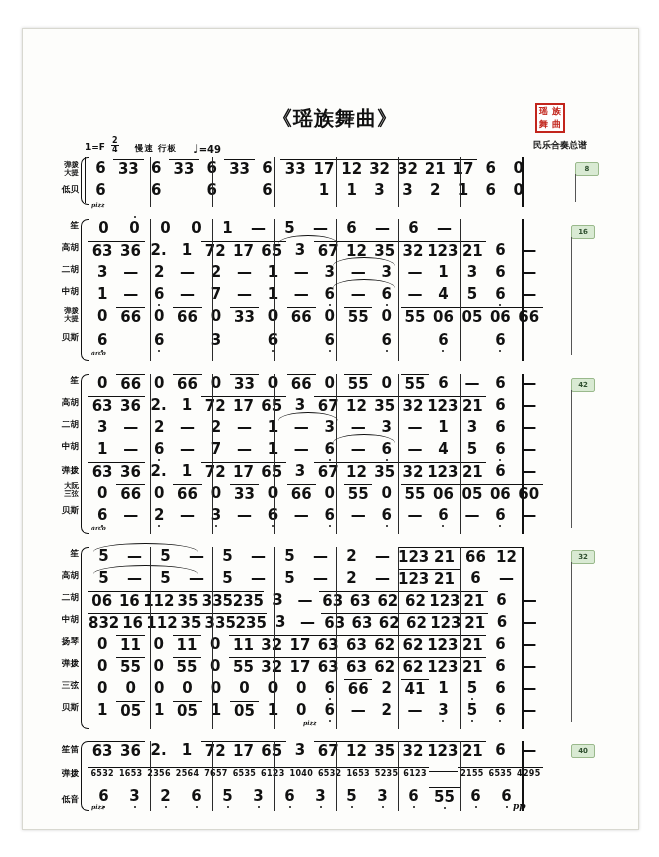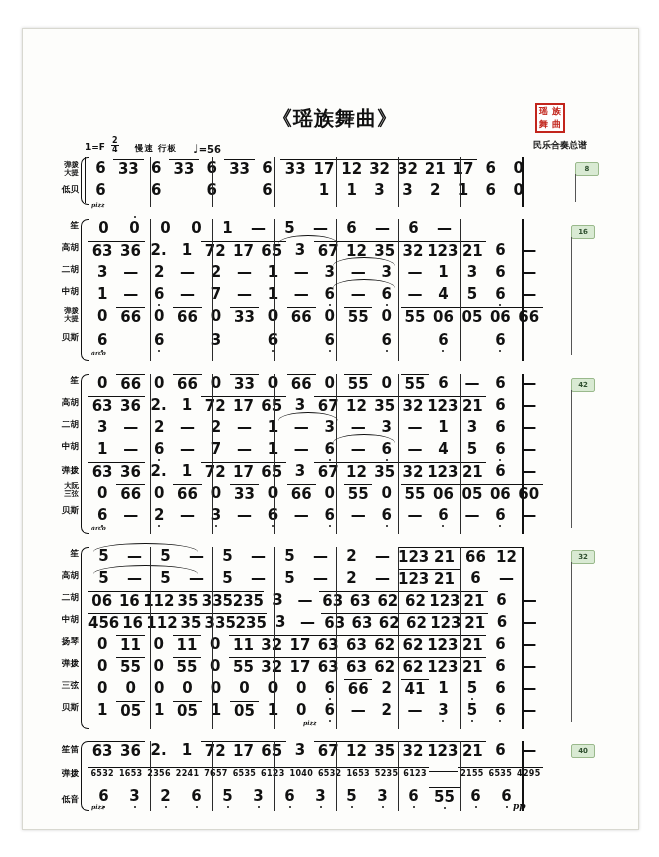--- a/index.html
+++ b/index.html
@@ -253,21 +253,21 @@
     </div>
     <div class="arranger">民乐合奏总谱</div>
 
     <div class="meta-key">1=F</div>
     <div class="meta-ts">
       <span class="num">2</span>
       <span class="den">4</span>
     </div>
     <div class="meta-tempo-cn">慢速 行板</div>
     <div class="meta-bpm">
-      <span class="qn">♩</span><span>=56</span>
+      <span class="qn">♩</span><span>=49</span>
     </div>
 
     <div class="system" style="left:10px; top:128px; width:500px; height:50px;">
       <div class="sys-brace" style="height:46px; left:48px;"></div>
       <div class="sys-brace2" style="height:46px; left:52px;"></div>
       <div class="labels">
         <div class="lab two" style="top:4px;">
           <span>弹拨</span><br><span>大提</span>
         </div>
         <div class="lab" style="top:28px;">
@@ -660,21 +660,21 @@
         <div class="cell beam" style="width:31px">63</div>
         <div class="cell beam" style="width:31px">63</div>
         <div class="cell beam" style="width:31px">62</div>
         <div class="cell beam" style="width:31px">62</div>
         <div class="cell beam" style="width:31px">123</div>
         <div class="cell beam" style="width:31px">21</div>
         <div class="cell" style="width:31px">6</div>
         <div class="cell" style="width:31px">—</div>
       </div>
       <div class="staff-row" style="top:66px;">
-        <div class="cell beam" style="width:31px">456</div>
+        <div class="cell beam" style="width:31px">832</div>
         <div class="cell beam" style="width:31px">16</div>
         <div class="cell beam" style="width:31px">112</div>
         <div class="cell beam" style="width:31px">35</div>
         <div class="cell beam" style="width:31px">335</div>
         <div class="cell beam" style="width:31px">235</div>
         <div class="cell" style="width:31px">3</div>
         <div class="cell" style="width:31px">—</div>
         <div class="cell beam" style="width:31px">63</div>
         <div class="cell beam" style="width:31px">63</div>
         <div class="cell beam" style="width:31px">62</div>
@@ -792,21 +792,21 @@
         <div class="cell beam" style="width:31px">32</div>
         <div class="cell beam" style="width:31px">123</div>
         <div class="cell beam" style="width:31px">21</div>
         <div class="cell" style="width:31px">6</div>
         <div class="cell" style="width:31px">—</div>
       </div>
       <div class="staff-row" style="top:22px;">
         <div class="cell small beam" style="width:31px">6532</div>
         <div class="cell small beam" style="width:31px">1653</div>
         <div class="cell small beam" style="width:31px">2356</div>
-        <div class="cell small beam" style="width:31px">2241</div>
+        <div class="cell small beam" style="width:31px">2564</div>
         <div class="cell small beam" style="width:31px">7657</div>
         <div class="cell small beam" style="width:31px">6535</div>
         <div class="cell small beam" style="width:31px">6123</div>
         <div class="cell small beam" style="width:31px">1040</div>
         <div class="cell small beam" style="width:31px">6532</div>
         <div class="cell small beam" style="width:31px">1653</div>
         <div class="cell small beam" style="width:31px">5235</div>
         <div class="cell small beam" style="width:31px">6123</div>
         <div class="cell small beam" style="width:31px"></div>
         <div class="cell small beam" style="width:31px">2155</div>

